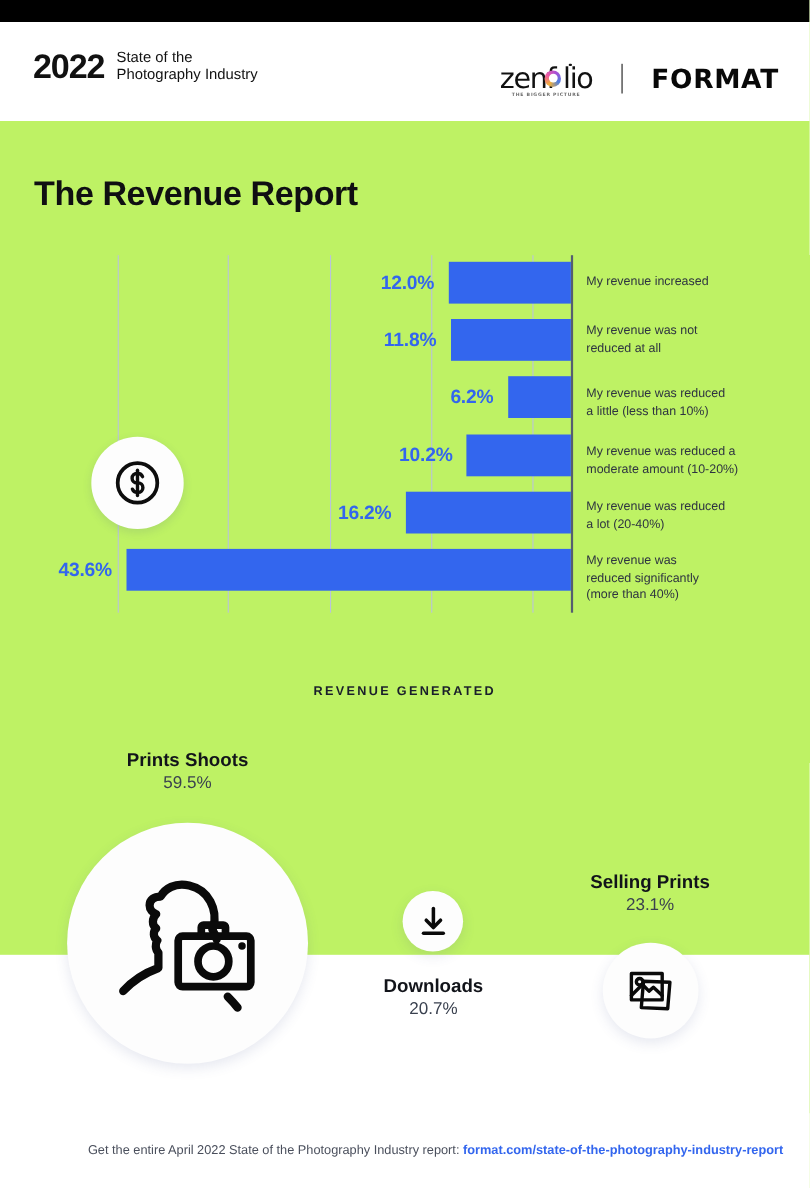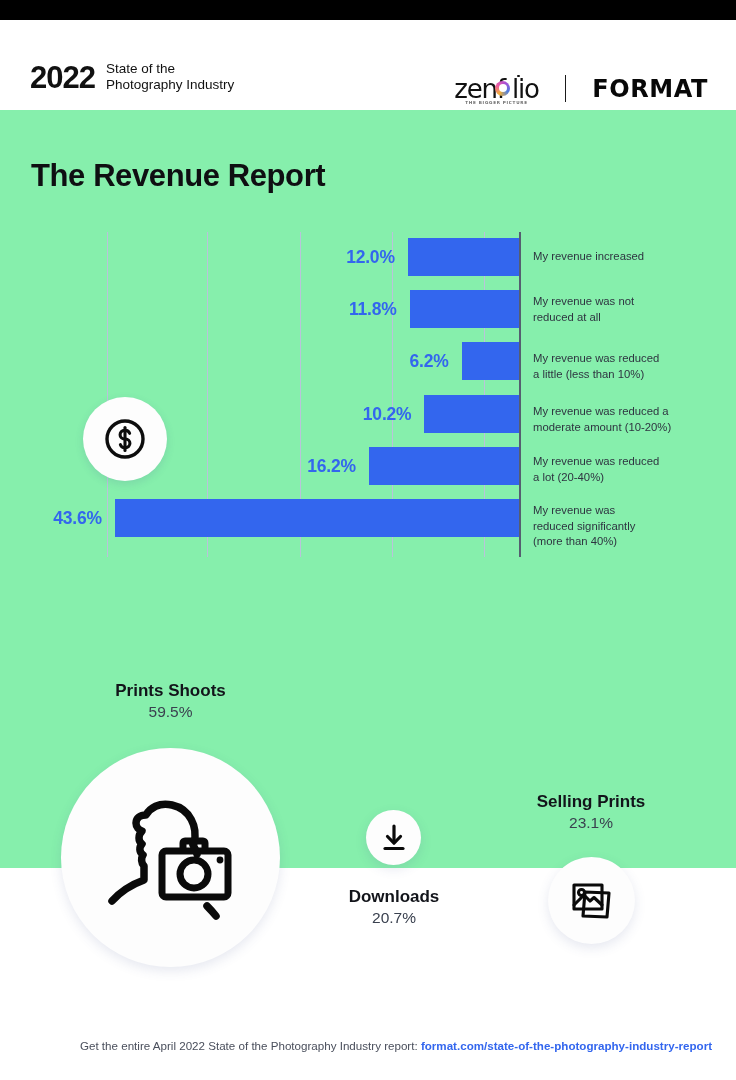--- a/index.html
+++ b/index.html
@@ -12,21 +12,21 @@
   }
 
   
   .topbar {
     position:absolute; left:0; top:0; width:736px; height:20px;
     background:#000000;
   }
 
   
   .header {
-    position:absolute; left:0; top:37px; width:736px; height:90px;
+    position:absolute; left:0; top:20px; width:736px; height:90px;
     background:#ffffff;
   }
   .header-left {
     position:absolute; left:30px; top:22px;
     display:flex; align-items:flex-start;
   }
   .year {
     font-size:31px; font-weight:bold; color:#111111;
     letter-spacing:-1px; line-height:1; margin-top:3px;
   }
@@ -67,21 +67,21 @@
   }
   .format {
     font-size:24px; font-weight:900; color:#080808;
     letter-spacing:0.6px; line-height:1;
     font-family:"DejaVu Sans", sans-serif;
   }
 
   
   .body-area {
     position:absolute; left:0; top:110px; width:736px; height:758px;
-    background:#86efac;
+    background:#bef264;
   }
 
   .page-title {
     position:absolute; left:31px; top:48px;
     font-size:31px; font-weight:bold; color:#0f0f12;
     letter-spacing:-0.4px;
   }
 
   
   .chart {
@@ -249,20 +249,21 @@
       <div>My revenue was reduced</div>
       <div>a lot (20-40%)</div>
     </div>
     <div class="bar-label" style="top:271px">
       <div>My revenue was</div>
       <div>reduced significantly</div>
       <div>(more than 40%)</div>
     </div>
   </div>
 
+  <div class="section-head">REVENUE GENERATED</div>
 
   <div class="rg-block" style="left:61px; top:570px; width:219px;">
     <div class="rg-title">Prints Shoots</div>
     <div class="rg-pct">59.5%</div>
   </div>
   <div class="circ" style="left:61px; top:638px; width:219px; height:219px;">
     <svg width="150" height="150" viewBox="0 0 150 150">
       <g fill="none" stroke="#0a0a0a" stroke-width="7.5" stroke-linecap="round" stroke-linejoin="round">
         <path d="M98 60 C102 44 94 26 76 22 C63 19 54 25 50 32
                  C44 32 40 35 40 40 C40 44 43 47 46 48

